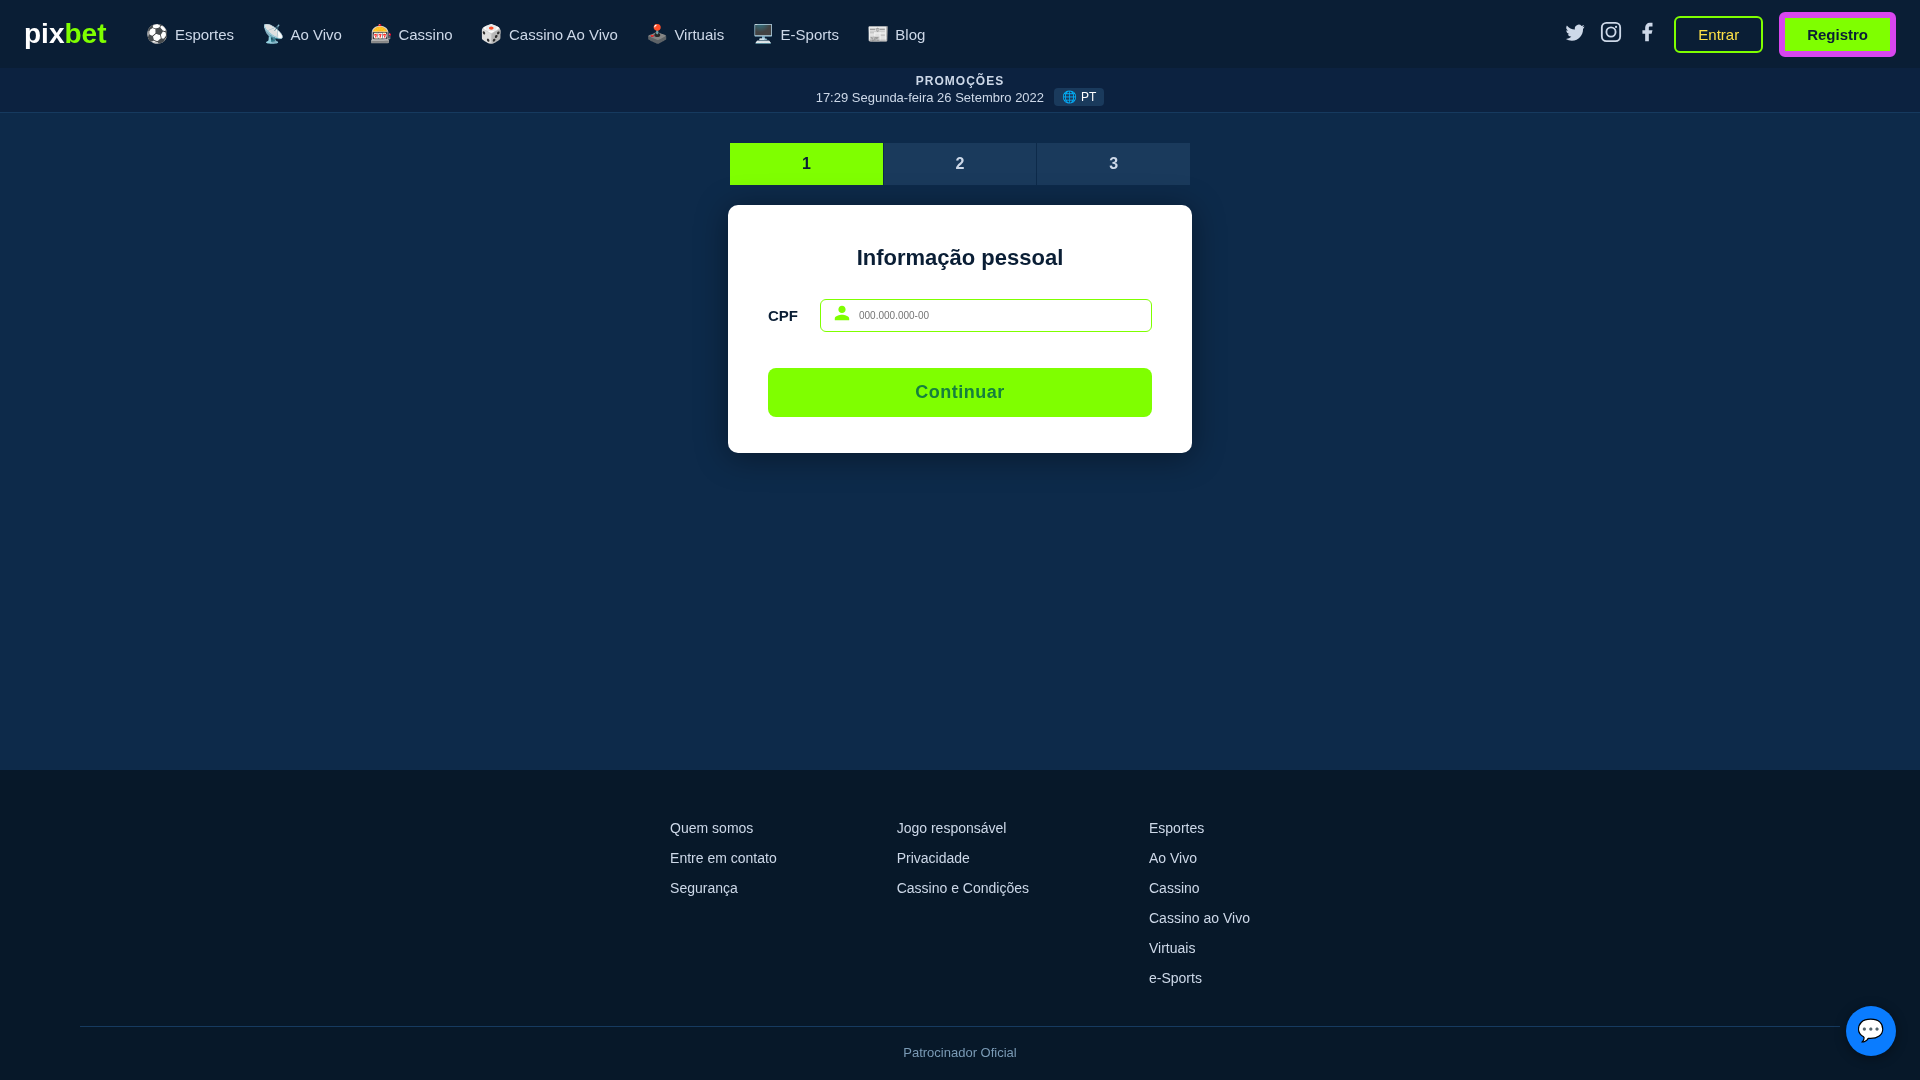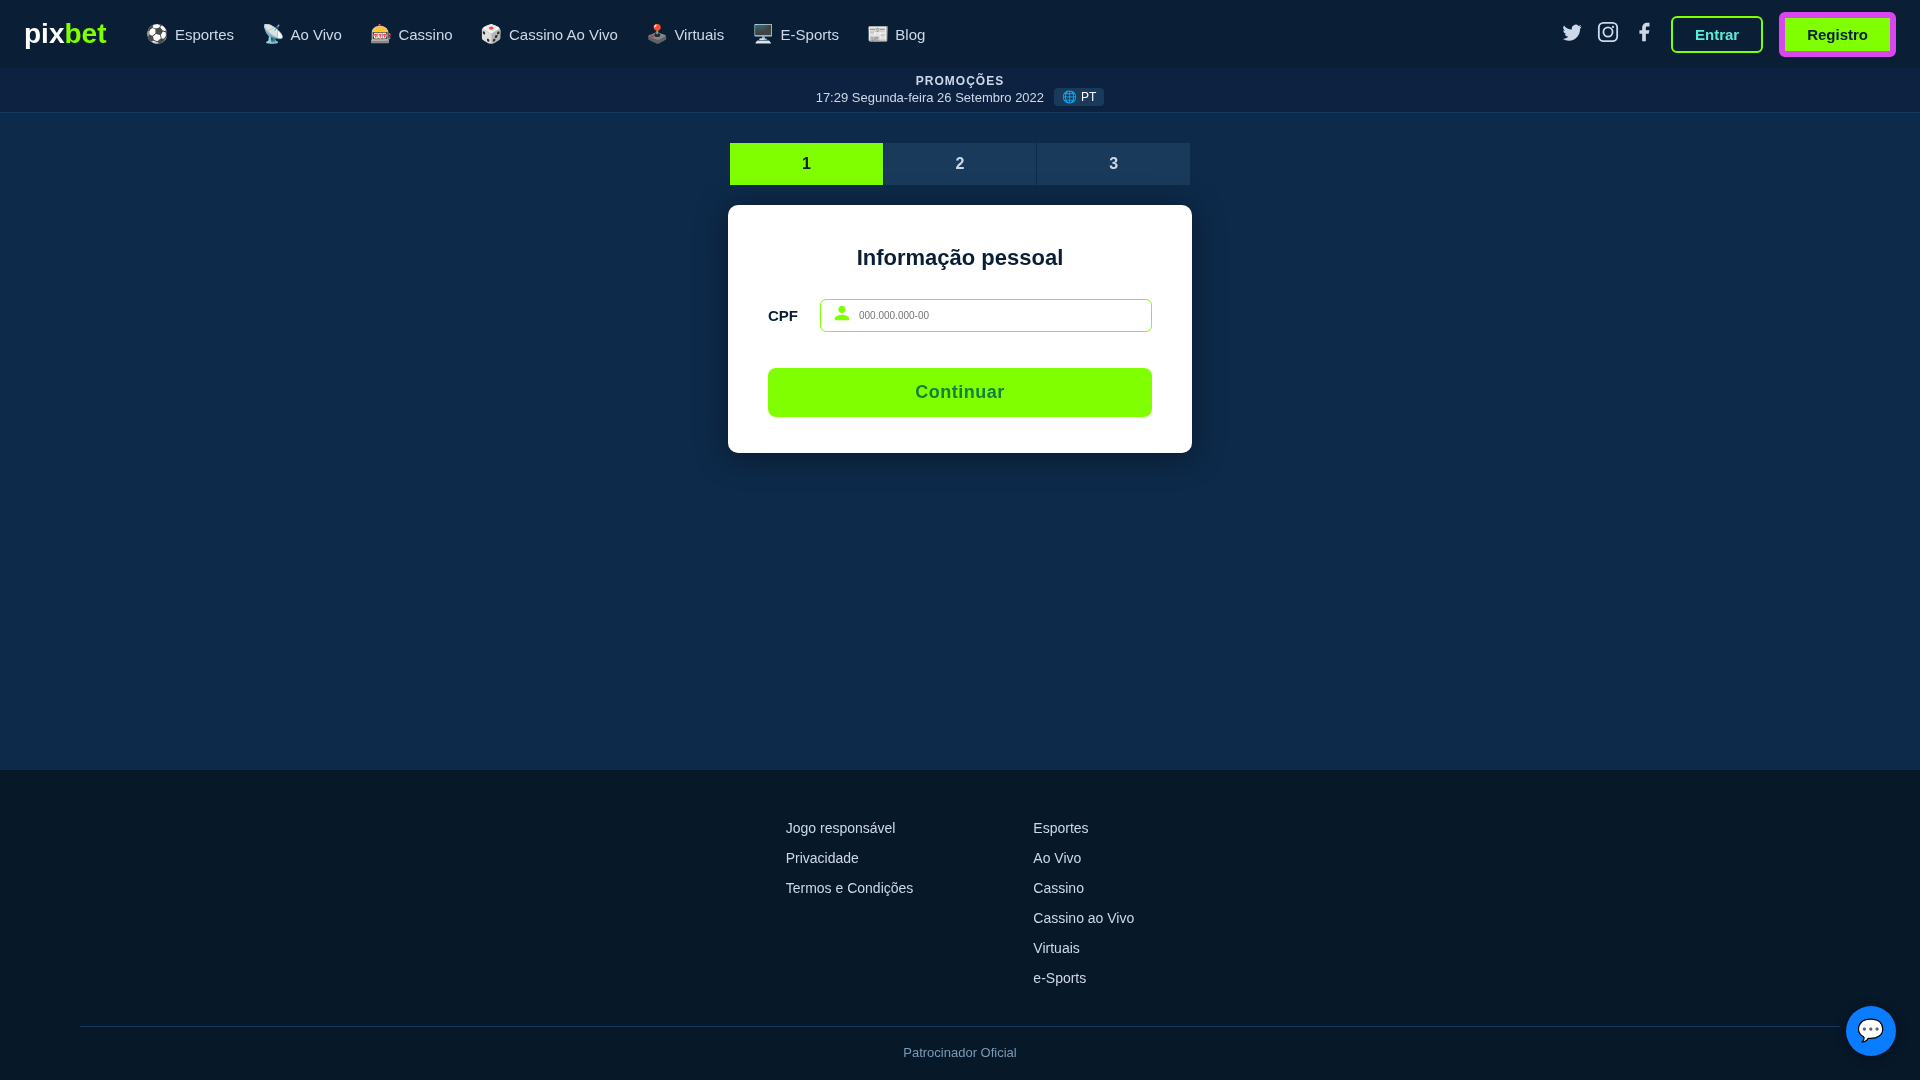--- a/index.html
+++ b/index.html
@@ -55,25 +55,25 @@
       align-items: center;
     }
     .social-icon {
       color: #cdd8e8;
       font-size: 20px;
       cursor: pointer;
     }
     .btn-entrar {
       background: transparent;
       border: 2px solid #7fff00;
-      color: #5eead4;
+      color: #fde047;
       padding: 8px 22px;
       border-radius: 6px;
       font-size: 15px;
-      font-weight: 700;
+      font-weight: 400;
       cursor: pointer;
     }
     .btn-registro {
       background: #7fff00;
       border: 6px solid #d946ef;
       color: #0a1e35;
       padding: 8px 22px;
       border-radius: 6px;
       font-size: 15px;
       font-weight: 700;
@@ -357,23 +357,28 @@
         <input type="text" class="cpf-input" placeholder="000.000.000-00" style="">
       </div>
     </div>
     <button class="btn-continuar">Continuar</button>
   </div>
 </div>
 
 <footer class="footer">
   <div class="footer-cols">
     <div class="footer-col">
+      <a class="footer-link" href="#">Quem somos</a>
+      <a class="footer-link" href="#">Entre em contato</a>
+      <a class="footer-link" href="#">Segurança</a>
+    </div>
+    <div class="footer-col">
       <a class="footer-link" href="#">Jogo responsável</a>
       <a class="footer-link" href="#">Privacidade</a>
-      <a class="footer-link" href="#">Termos e Condições</a>
+      <a class="footer-link" href="#">Cassino e Condições</a>
     </div>
     <div class="footer-col">
       <a class="footer-link" href="#">Esportes</a>
       <a class="footer-link" href="#">Ao Vivo</a>
       <a class="footer-link" href="#">Cassino</a>
       <a class="footer-link" href="#">Cassino ao Vivo</a>
       <a class="footer-link" href="#">Virtuais</a>
       <a class="footer-link" href="#">e-Sports</a>
     </div>
   </div>

